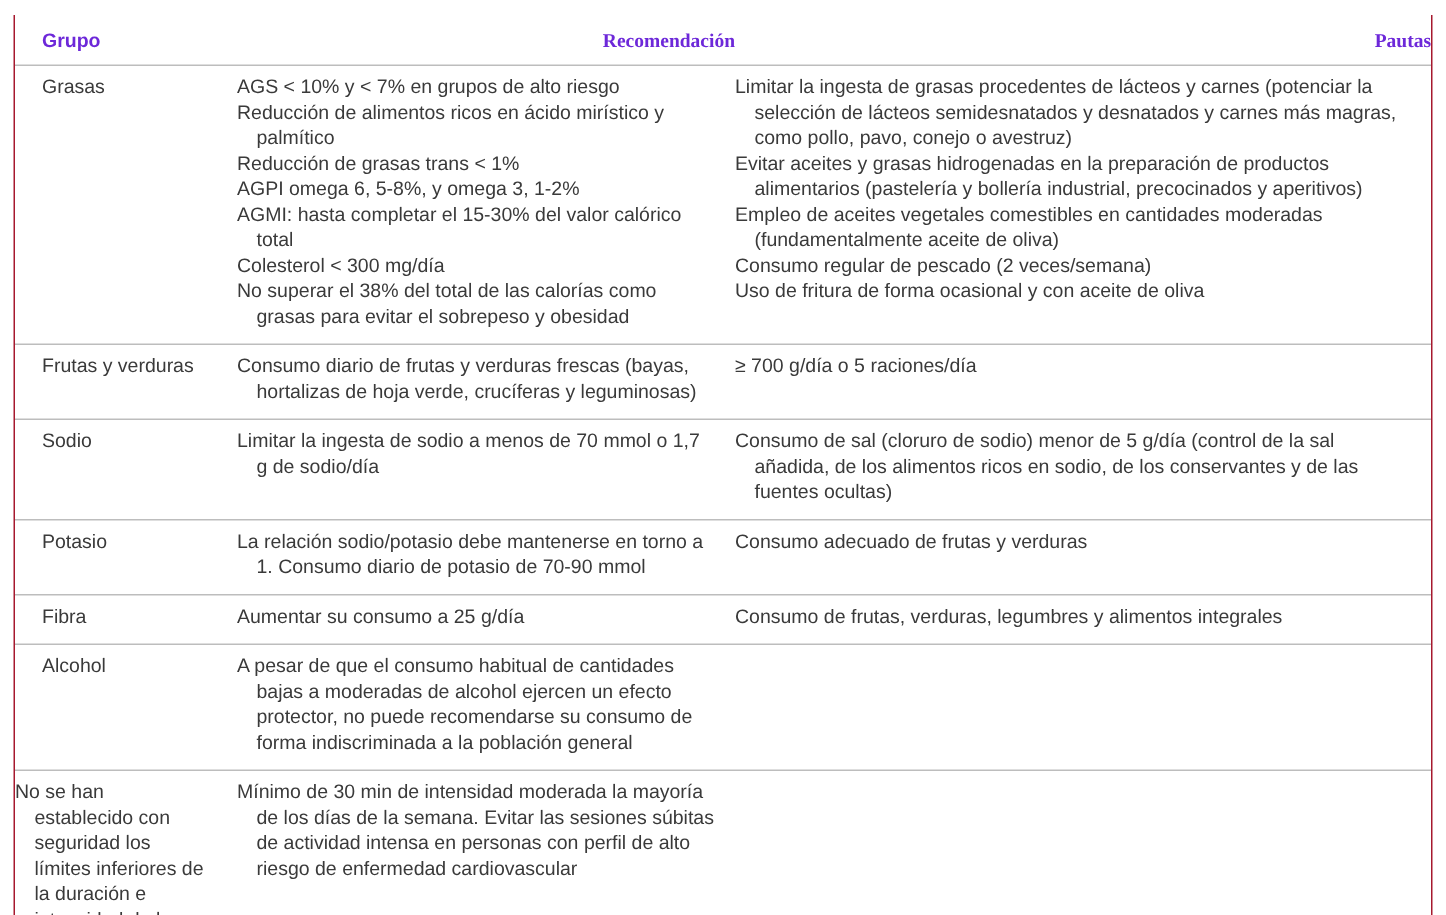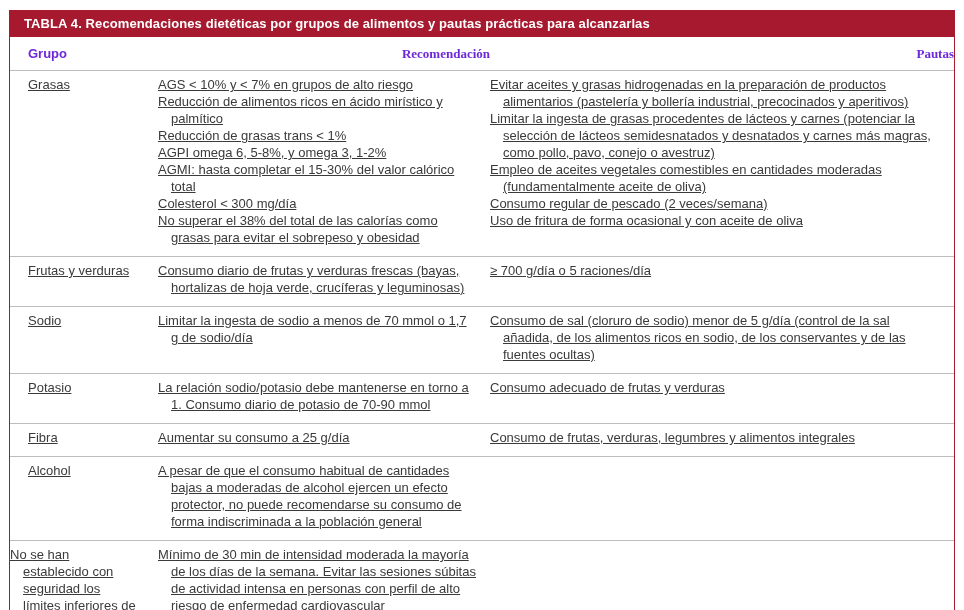--- a/index.html
+++ b/index.html
@@ -24,63 +24,60 @@
     display:grid;
     grid-template-columns:148px 332px 1fr;
   }
   .header-row {
     font-weight:bold; color:#6d28d9; font-size:13px;
     padding:9px 0 8px 0;
     border-bottom:1px solid var(--rule);
   }
   .th-grupo { padding-left:18px; }
   .th-center { text-align:right;font-family:Liberation Serif, serif; }
-  .trow { padding:5px 0 10px 0; font-size:13px; line-height:17px;text-decoration:underline; }
+  .trow { padding:5px 0 10px 0; font-size:13px; line-height:17px; }
   .trow + .trow { border-top:1px solid var(--rule); }
   .col-grupo { padding-left:18px; padding-right:6px; }
   .col-rec { padding-right:20px; }
   .col-pautas { padding-right:14px; }
   .item { padding-left:13px; text-indent:-13px; }
   .footnote-row {
     border-top:1px solid var(--rule);
     font-size:11.5px; color:#3a3a3a;
     padding:5px 10px 6px 12px;
   }
 </style>
 </head>
 <body>
 
 <div class="page">
   <div class="frame">
 
-    <div class="title-bar">
-      <span>TABLA 4. Recomendaciones dietéticas por grupos de alimentos y pautas prácticas para alcanzarlas</span>
-    </div>
 
     <div class="grid-cols header-row">
       <div class="th-grupo">Grupo</div>
       <div class="th-center">Recomendación</div>
       <div class="th-center">Pautas</div>
     </div>
 
     <div>
         <div class="grid-cols trow">
           <div class="col-grupo">Grasas</div>
           <div class="col-rec">
             <div class="item">AGS &lt; 10% y &lt; 7% en grupos de alto riesgo</div>
             <div class="item">Reducción de alimentos ricos en ácido mirístico y palmítico</div>
             <div class="item">Reducción de grasas trans &lt; 1%</div>
             <div class="item">AGPI omega 6, 5-8%, y omega 3, 1-2%</div>
             <div class="item">AGMI: hasta completar el 15-30% del valor calórico total</div>
             <div class="item">Colesterol &lt; 300 mg/día</div>
             <div class="item">No superar el 38% del total de las calorías como grasas para evitar el sobrepeso y obesidad</div>
           </div>
           <div class="col-pautas">
+            <div class="item">Limitar la ingesta de grasas procedentes de lácteos y carnes (potenciar la selección de lácteos semidesnatados y desnatados y carnes más magras, como pollo, pavo, conejo o avestruz)</div>
             <div class="item">Evitar aceites y grasas hidrogenadas en la preparación de productos alimentarios (pastelería y bollería industrial, precocinados y aperitivos)</div>
-            <div class="item">Limitar la ingesta de grasas procedentes de lácteos y carnes (potenciar la selección de lácteos semidesnatados y desnatados y carnes más magras, como pollo, pavo, conejo o avestruz)</div>
             <div class="item">Empleo de aceites vegetales comestibles en cantidades moderadas (fundamentalmente aceite de oliva)</div>
             <div class="item">Consumo regular de pescado (2 veces/semana)</div>
             <div class="item">Uso de fritura de forma ocasional y con aceite de oliva</div>
           </div>
         </div>
         <div class="grid-cols trow">
           <div class="col-grupo">Frutas y verduras</div>
           <div class="col-rec">
             <div class="item">Consumo diario de frutas y verduras frescas (bayas, hortalizas de hoja verde, crucíferas y leguminosas)</div>
           </div>

